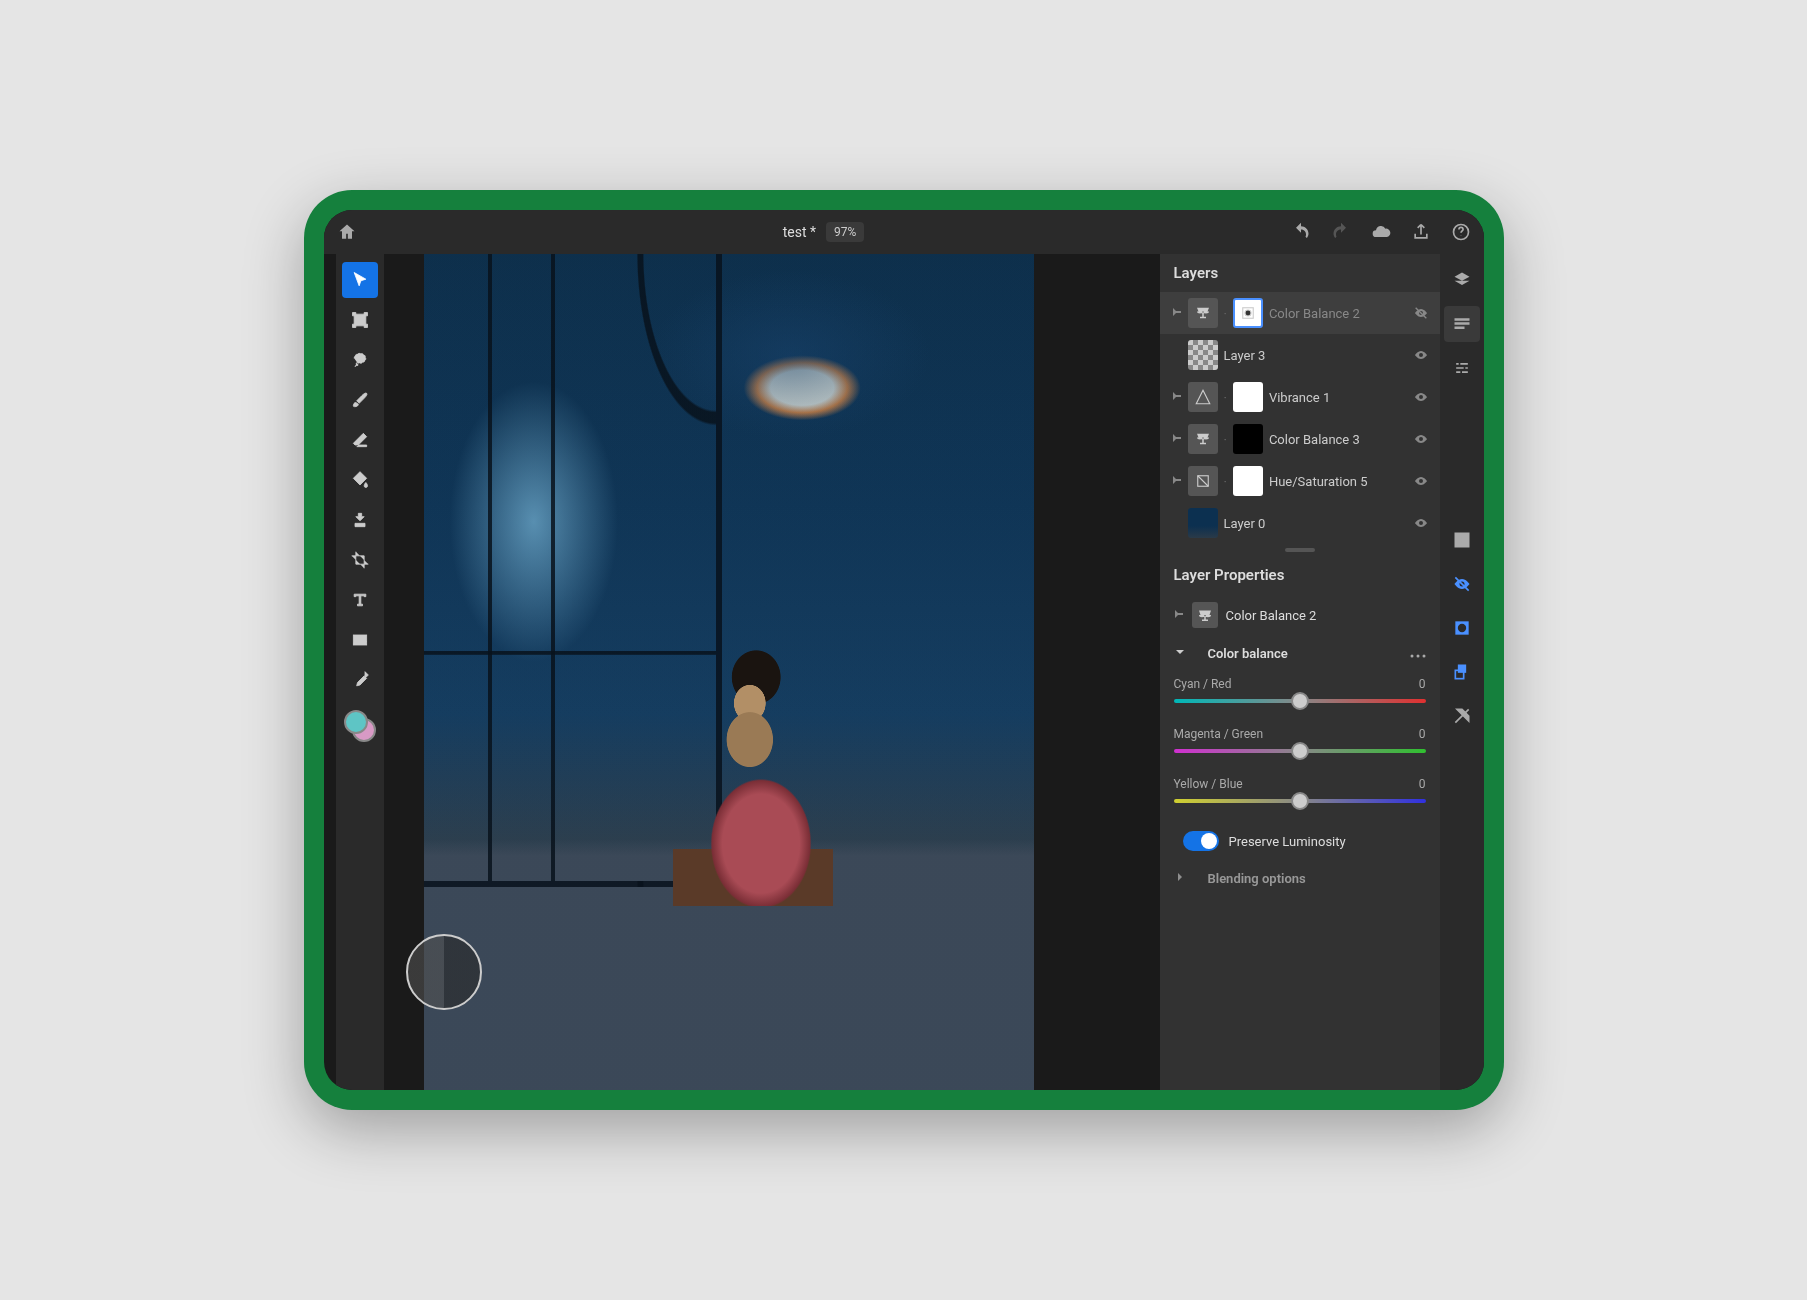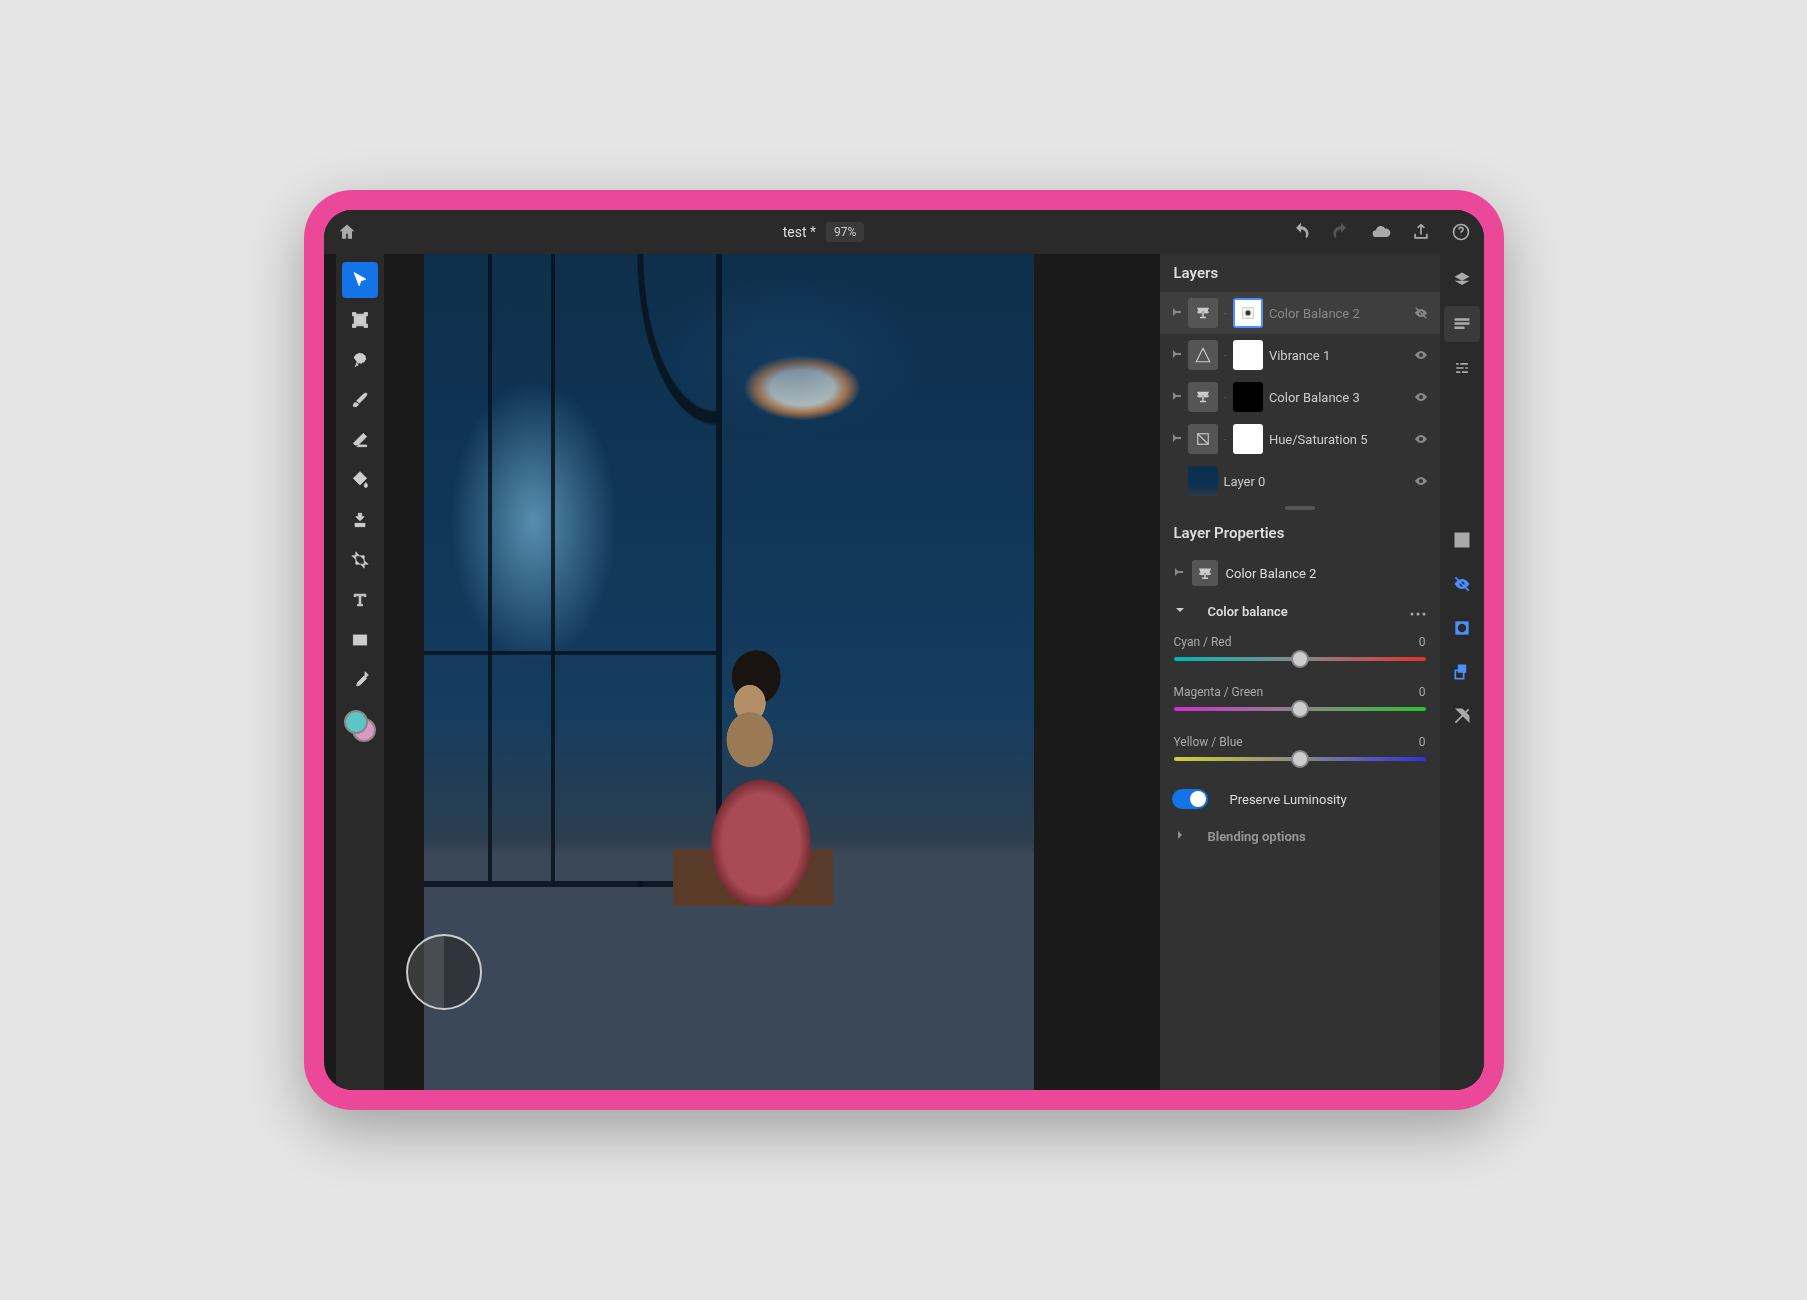--- a/index.html
+++ b/index.html
@@ -1,17 +1,17 @@
 <!DOCTYPE html>
 <html><head>
 <meta charset="utf-8">
 <style>
   * { margin: 0; padding: 0; box-sizing: border-box; font-family: -apple-system, BlinkMacSystemFont, "Segoe UI", Roboto, sans-serif; }
   body { background: #e5e5e5; display: flex; align-items: center; justify-content: center; min-height: 100vh; padding: 40px; }
-  .device { background: #ec4899; border-radius: 48px; padding: 20px; box-shadow: 0 20px 60px rgba(0,0,0,0.3); width: 1200px; }
+  .device { background: #15803d; border-radius: 48px; padding: 20px; box-shadow: 0 20px 60px rgba(0,0,0,0.3); width: 1200px; }
   .screen { background: #1a1a1a; border-radius: 28px; overflow: hidden; height: 880px; display: flex; flex-direction: column; }
   
   .topbar { height: 44px; background: #2a2a2a; display: flex; align-items: center; padding: 0 12px; color: #ccc; }
   .topbar-left { flex: 0 0 auto; }
   .topbar-center { flex: 1; display: flex; align-items: center; justify-content: center; gap: 10px; }
   .topbar-right { flex: 0 0 auto; display: flex; gap: 18px; }
   .doc-title { font-size: 14px; color: #ddd; }
   .zoom-badge { background: #3a3a3a; padding: 3px 8px; border-radius: 4px; font-size: 12px; color: #ccc; }
   .top-icon { width: 22px; height: 22px; display: flex; align-items: center; justify-content: center; cursor: pointer; }
   .top-icon svg { width: 20px; height: 20px; fill: #aaa; }
@@ -100,21 +100,21 @@
   .section-header .more svg { width: 16px; height: 4px; fill: #aaa; }
   
   .slider-group { padding: 6px 14px 10px; }
   .slider-label-row { display: flex; justify-content: space-between; font-size: 12px; color: #aaa; margin-bottom: 4px; }
   .slider-track { height: 4px; border-radius: 2px; position: relative; margin: 8px 0; }
   .slider-thumb { position: absolute; top: 50%; left: 50%; width: 18px; height: 18px; background: #ccc; border-radius: 50%; border: 2px solid #888; transform: translate(-50%, -50%); cursor: pointer; }
   .track-cyanred { background: linear-gradient(90deg, #00b8b8, #888 50%, #e03030); }
   .track-maggreen { background: linear-gradient(90deg, #d030d0, #888 50%, #30c030); }
   .track-yellowblue { background: linear-gradient(90deg, #d0d030, #888 50%, #3030e0); }
   
-  .toggle-row { display: flex; align-items: center; padding: 10px 12px; gap: 22px; }
+  .toggle-row { display: flex; align-items: center; padding: 10px 23px; gap: 10px; }
   .toggle { width: 36px; height: 20px; background: #1473e6; border-radius: 10px; position: relative; cursor: pointer; }
   .toggle::after { content: ''; position: absolute; right: 2px; top: 2px; width: 16px; height: 16px; background: #fff; border-radius: 50%; }
   
   .right-rail { width: 44px; background: #2a2a2a; display: flex; flex-direction: column; align-items: center; padding-top: 8px; gap: 8px; }
   .rail-icon { width: 36px; height: 36px; display: flex; align-items: center; justify-content: center; cursor: pointer; border-radius: 4px; }
   .rail-icon.active { background: #3a3a3a; }
   .rail-icon svg { width: 20px; height: 20px; fill: #aaa; }
   .rail-icon.blue svg { fill: #4a90ff; }
   .rail-spacer { flex: 0 0 120px; }
 </style>
@@ -256,20 +256,30 @@
                 <svg viewBox="0 0 24 24" stroke="#333">
                   <rect x="5" y="5" width="14" height="14"></rect>
                   <circle cx="12" cy="12" r="4" fill="#333"></circle>
                 </svg>
               </div>
               <span class="layer-name">Color Balance 2</span>
               <span class="vis-icon hidden">
                 <svg viewBox="0 0 24 24">
                   <path d="M12 6C7 6 3 12 3 12s4 6 9 6 9-6 9-6-4-6-9-6zm0 9a3 3 0 110-6 3 3 0 010 6z"></path>
                   <path d="M4 4l16 16" stroke="#888" stroke-width="2" fill="none"></path>
+                </svg>
+              </span>
+            </div>
+            <div class="layer-row">
+              <span class="clip-icon"></span>
+              <div class="thumb checker"></div>
+              <span class="layer-name">Layer 3</span>
+              <span class="vis-icon">
+                <svg viewBox="0 0 24 24">
+                  <path d="M12 6C7 6 3 12 3 12s4 6 9 6 9-6 9-6-4-6-9-6zm0 9a3 3 0 110-6 3 3 0 010 6z"></path>
                 </svg>
               </span>
             </div>
             <div class="layer-row">
               <span class="clip-icon">
                 <svg viewBox="0 0 10 10">
                   <path d="M2 0v8l3-3h5V3H5z"></path>
                 </svg>
               </span>
               <div class="thumb">

